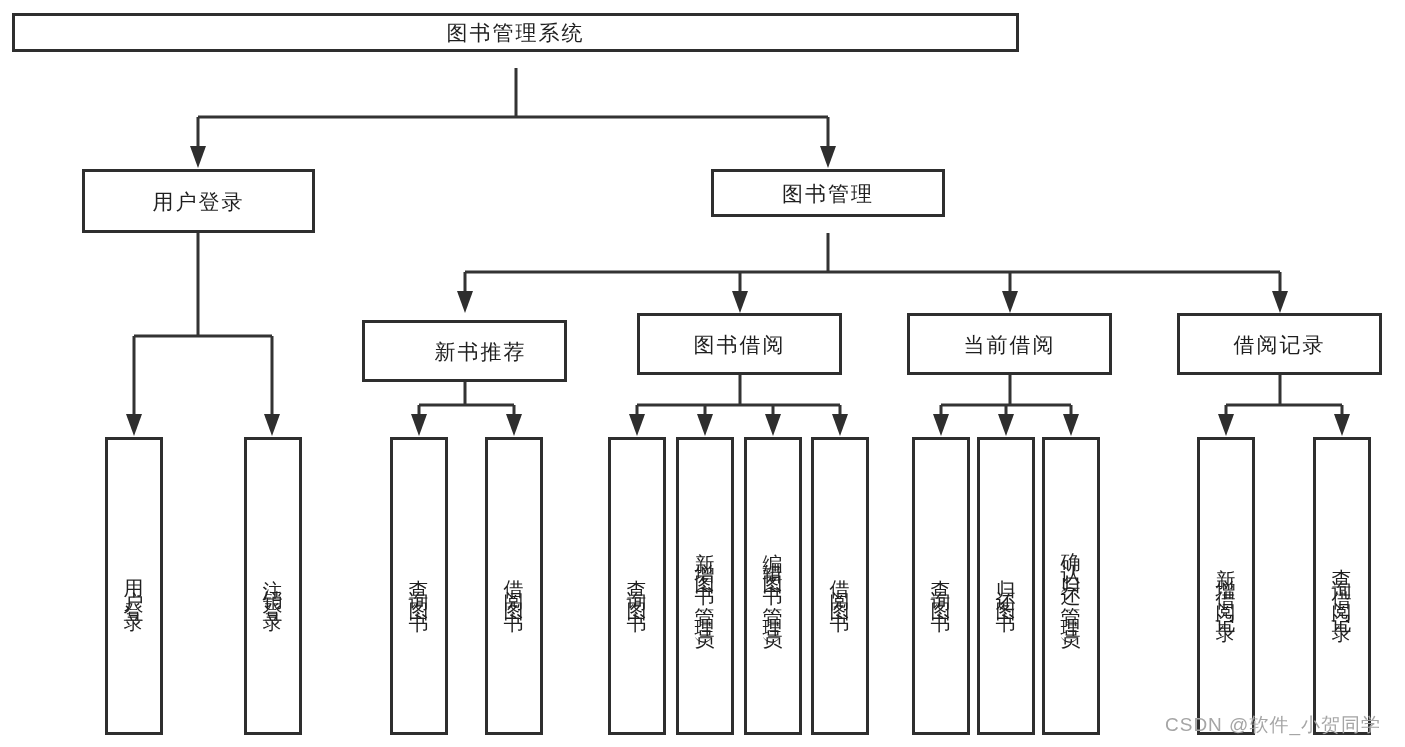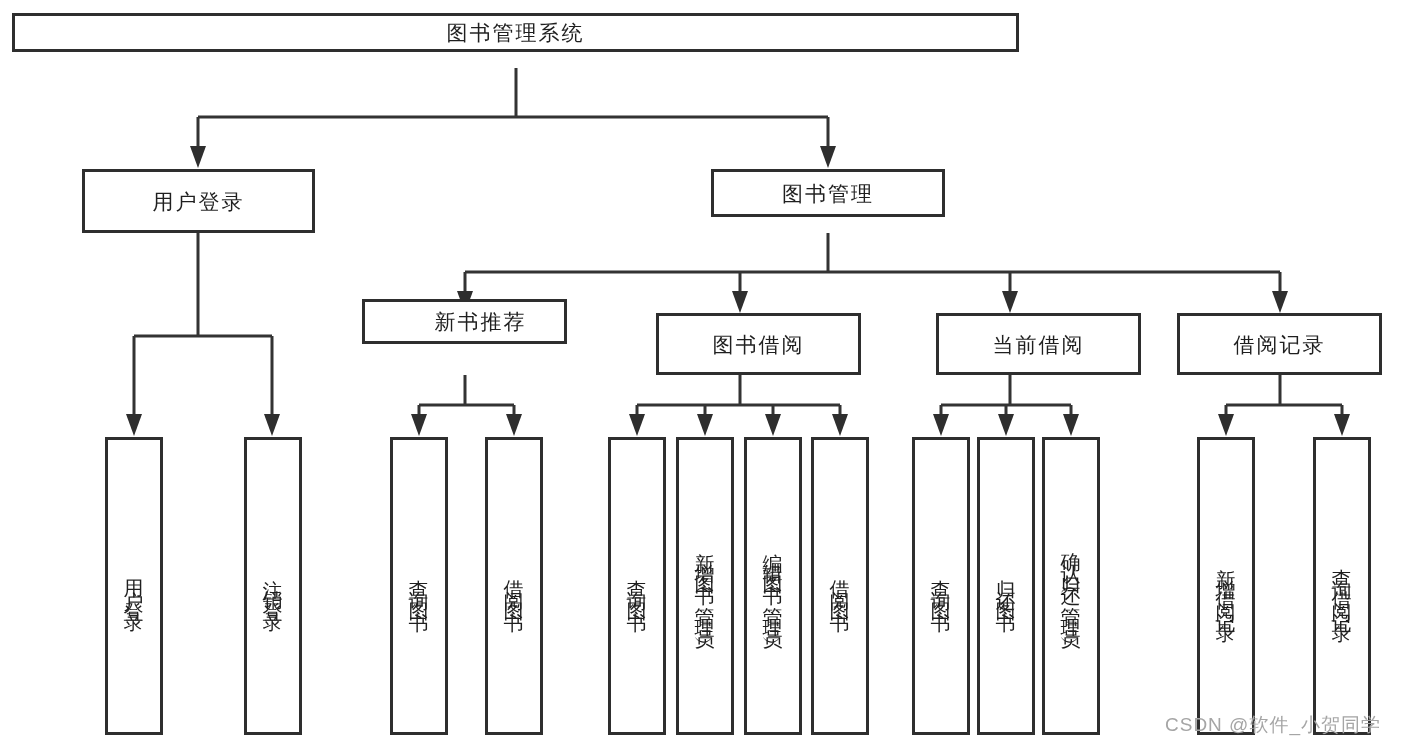--- a/index.html
+++ b/index.html
@@ -25,23 +25,23 @@
     writing-mode:vertical-rl;
     text-orientation:mixed;
     font-size:20px;
     letter-spacing:11px;
     line-height:1;
   }
   
   .n-root{left:12px;top:13px;width:1007px;height:39px;}
   .n-login{left:82px;top:169px;width:233px;height:64px;}
   .n-mgmt{left:711px;top:169px;width:234px;height:48px;}
-  .n-l3a{left:362px;top:299px;width:205px;height:45px;padding-left:32px;}
-  .n-l3b{left:637px;top:313px;width:205px;height:62px;margin-left:19px;}
-  .n-l3c{left:907px;top:313px;width:205px;height:62px;margin-left:29px;}
+  .n-l3a{left:362px;top:320px;width:205px;height:62px;padding-left:32px;}
+  .n-l3b{left:637px;top:313px;width:205px;height:62px;}
+  .n-l3c{left:907px;top:313px;width:205px;height:62px;}
   .n-l3d{left:1177px;top:313px;width:205px;height:62px;}
   
   .leaf{top:437px;width:58px;height:298px;}
   .f1{left:105px;}  .f2{left:244px;}
   .f3{left:390px;}  .f4{left:485px;}
   .f5{left:608px;}  .f6{left:676px;}  .f7{left:744px;}  .f8{left:811px;}
   .f9{left:912px;}  .f10{left:977px;} .f11{left:1042px;}
   .f12{left:1197px;} .f13{left:1313px;}
   .watermark{
     position:absolute;

